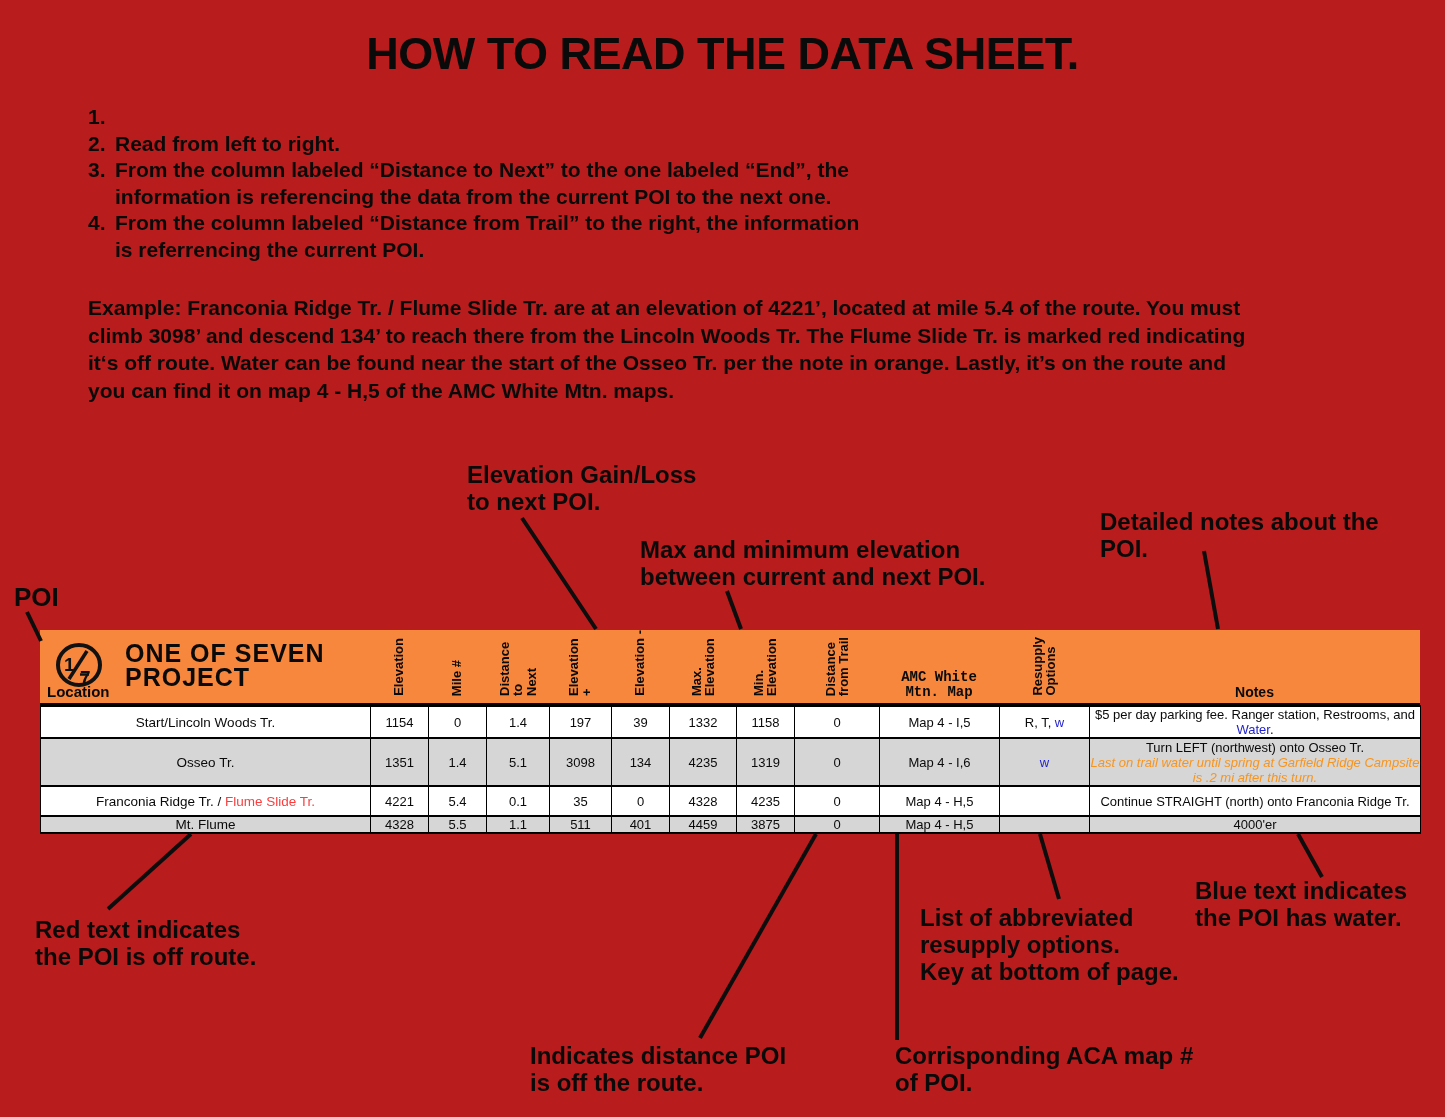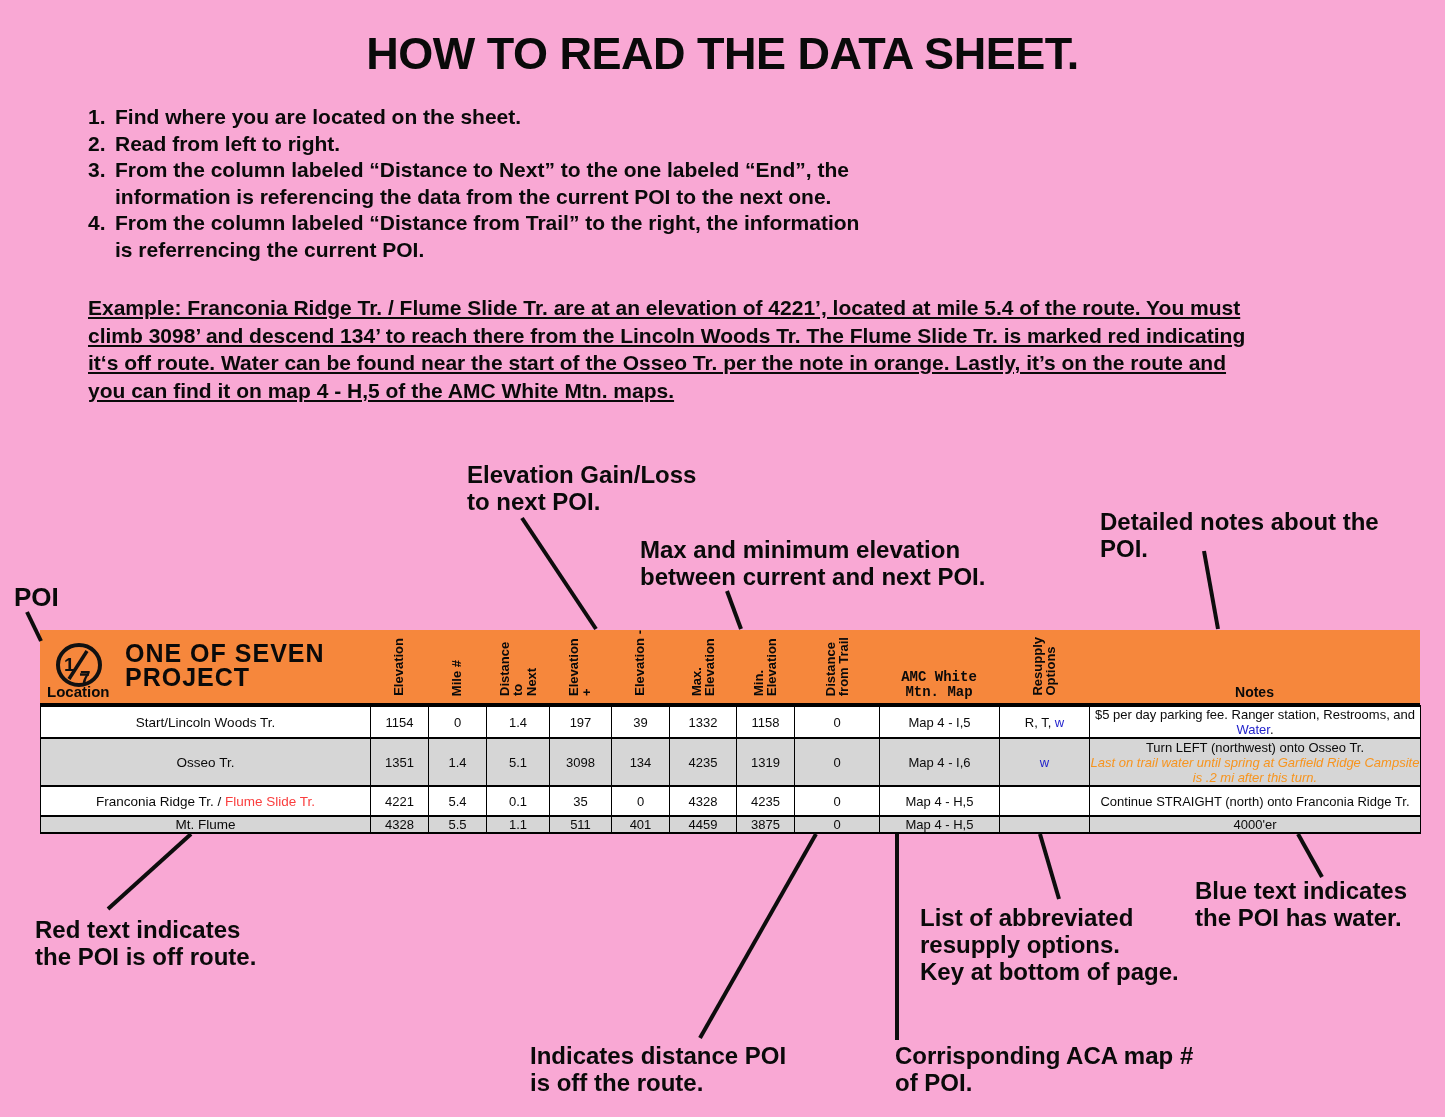--- a/index.html
+++ b/index.html
@@ -1,27 +1,27 @@
 <!DOCTYPE html>
 <html style="--orange: #F6873C; --gray: #D6D6D6; --blue: #2222CC; --red: #FA3E3E; --note-orange: #F7941E;"><head>
 <meta charset="utf-8">
 <style>
   html,body{margin:0;padding:0;background:#fff;}
-  .page{position:relative;width:1445px;height:1117px;background:#f9a8d4;overflow:hidden;
+  .page{position:relative;width:1445px;height:1117px;background:#b91c1c;overflow:hidden;
         font-family:"Liberation Sans",sans-serif;color:#0a0a0a;}
 
   
   .title{position:absolute;left:0;right:0;top:28px;text-align:center;
          font-size:45px;font-weight:900;letter-spacing:-.5px;}
   .instructions{position:absolute;left:88px;top:104px;font-size:21px;font-weight:800;line-height:26.5px;}
   .instr-row{display:flex;}
   .instr-num{width:27px;flex:0 0 27px;}
   .instr-text{white-space:pre-line;}
   .example{position:absolute;left:88px;top:294px;width:1320px;
-           font-size:21px;font-weight:800;line-height:27.5px;white-space:pre-line;text-decoration:underline;}
+           font-size:21px;font-weight:800;line-height:27.5px;white-space:pre-line;}
 
   
   .callout{position:absolute;font-weight:900;font-size:24px;line-height:27px;white-space:pre-line;z-index:4;}
   .co-poi{left:14px;top:584px;font-size:26px;}
   .co-elev{left:467px;top:461px;}
   .co-maxmin{left:640px;top:536px;}
   .co-notes{left:1100px;top:508px;}
   .co-red{left:35px;top:916px;}
   .co-dist{left:530px;top:1042px;}
   .co-aca{left:895px;top:1042px;}
@@ -62,21 +62,20 @@
 </head>
 <body>
 
 <div class="page">
 
   <div class="title">HOW TO READ THE DATA SHEET.</div>
 
   <div class="instructions" id="instructions">
       <div class="instr-row">
         <span class="instr-num">1.</span>
-        <span class="instr-text">Find where you are located on the sheet.</span>
       </div>
       <div class="instr-row">
         <span class="instr-num">2.</span>
         <span class="instr-text">Read from left to right.</span>
       </div>
       <div class="instr-row">
         <span class="instr-num">3.</span>
         <span class="instr-text">From the column labeled “Distance to Next” to the one labeled “End”, the
 information is referencing the data from the current POI to the next one.</span>
       </div>

